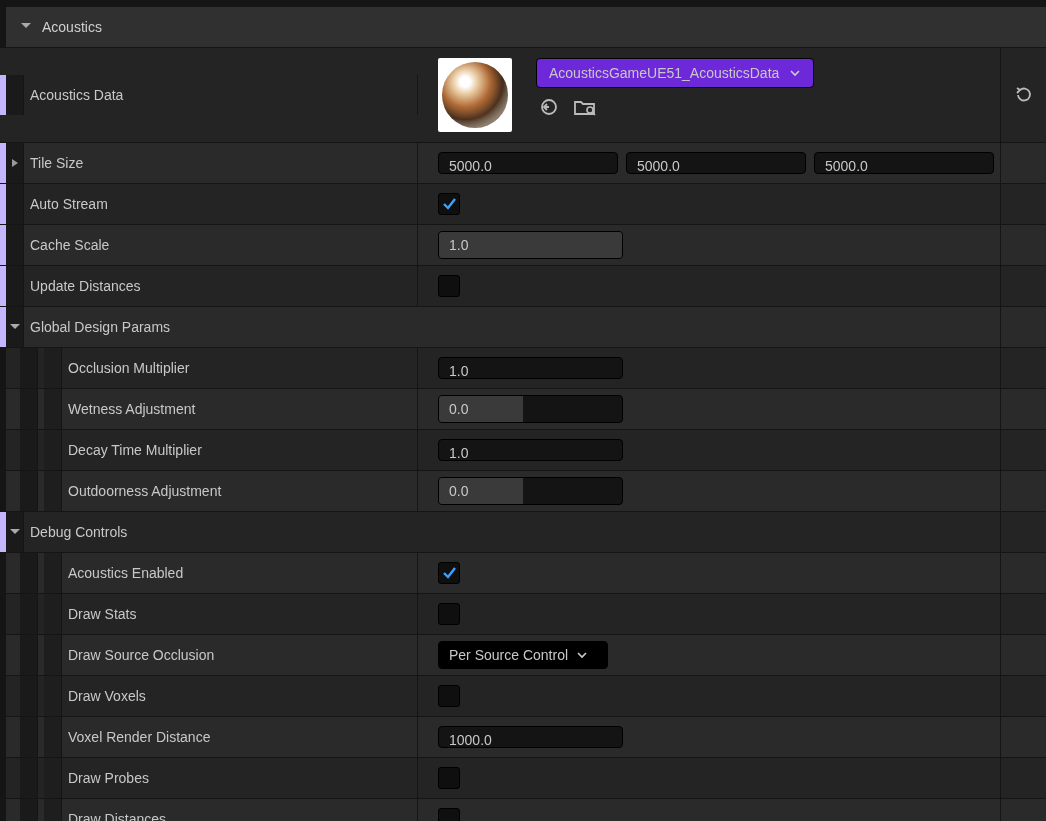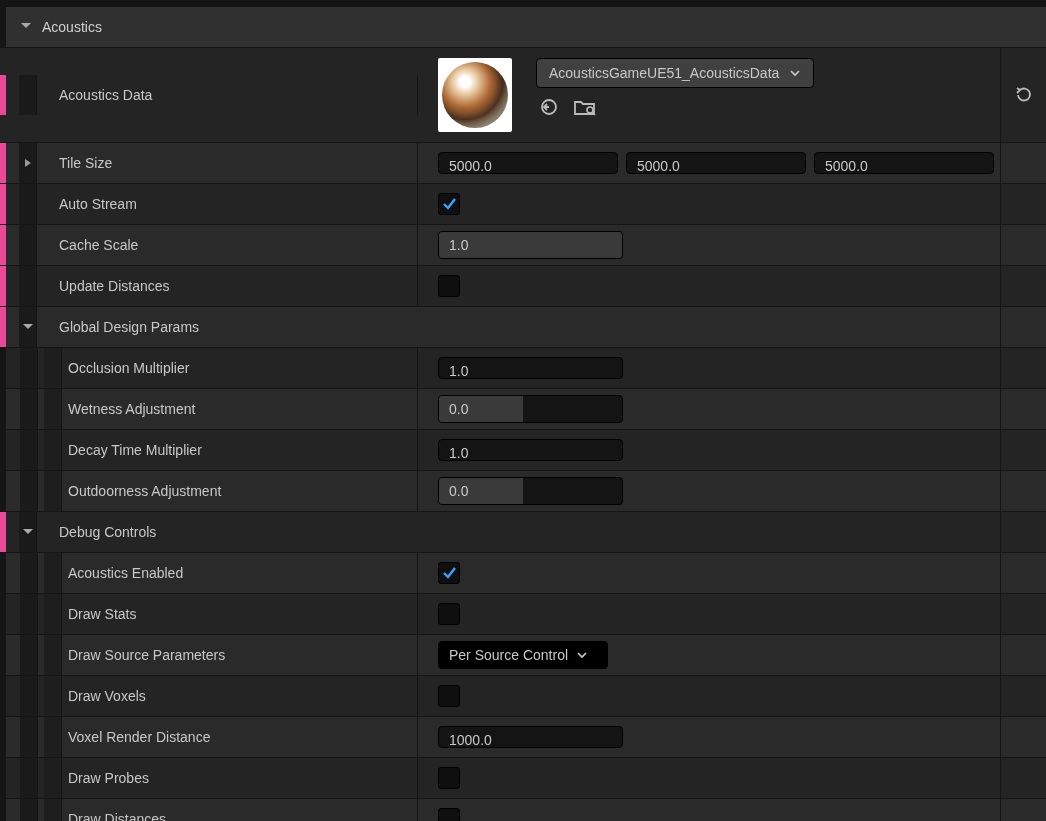--- a/index.html
+++ b/index.html
@@ -45,21 +45,21 @@
     justify-content: center;
     border-left: 1px solid #151515;
     align-self: stretch;
   }
   .indent-handle {
     width: 18px;
     align-self: stretch;
     margin-right: 6px;
   }
   .gutter0 { border-left: 6px solid #151515; }
-  .gutter1 { border-left: 6px solid #ec4899; padding-left: 13px; gap: 16px; }
+  .gutter1 { border-left: 6px solid #c4b5fd; padding-left: 0; }
   .gutter1 .indent-handle { background: #1a1a1a; border-right:1px solid #151515; }
   .gutter2 .indent-handle.first { background: #1a1a1a; border-right:1px solid #151515; }
   .gutter2 .indent-handle.second { background: #1e1e1e; border-right:1px solid #151515;}
   .gutter2 { border-left: 6px solid #151515; }
   .chev { width: 14px; height: 14px; margin-right: 8px; flex-shrink:0;}
   .chev svg { display:block; }
   .label-text { color: #c8c8c8; }
   .input-box {
     background: #141414;
     border: 1px solid #000;
@@ -119,21 +119,21 @@
   }
   .sphere {
     width: 66px; height: 66px; border-radius: 50%;
     background: radial-gradient(circle at 35% 30%, #fff 0%, #fff 8%, #e8c9a0 20%, #b06a35 40%, #5a3a25 60%, #d8c4aa 75%, #f0e5d5 100%);
     box-shadow: inset -6px -6px 12px rgba(0,0,0,0.4);
   }
   .asset-row { min-height: 86px; }
   .asset-row .value-col { padding-top:10px; padding-bottom:10px; align-items:flex-start; }
   .asset-ctrls { display:flex; flex-direction:column; gap:8px; }
   .asset-dd {
-    background: #404040;
+    background: #6d28d9;
     border: 1px solid #000;
     border-radius: 4px;
     height: 30px;
     display:flex; align-items:center;
     padding: 2px 12px; gap:10px;
     color:#c8c8c8;
   }
   .asset-icons { display:flex; gap:14px; padding-left:2px;}
   .icon-btn { width:22px; height:22px; display:flex; align-items:center; justify-content:center; color:#aaa;}
   .reset-icon { color:#999; }
@@ -363,21 +363,21 @@
     <div class="value-col">
       <div class="checkbox"></div>
     </div>
     <div class="reset-col"></div>
   </div>
 
   <div class="row alt">
     <div class="label-col gutter2">
       <span class="indent-handle first"></span>
         <span class="indent-handle second"></span>
-      <span class="label-text">Draw Source Parameters</span>
+      <span class="label-text">Draw Source Occlusion</span>
     </div>
     <div class="value-col">
       <div class="dropdown" style="width:170px;">
         <span>Per Source Control</span>
         <svg width="12" height="12" viewBox="0 0 12 12">
             <path d="M2 4 L6 8 L10 4" stroke="#ccc" stroke-width="1.6" fill="none"></path>
           </svg>
       </div>
     </div>
     <div class="reset-col"></div>

